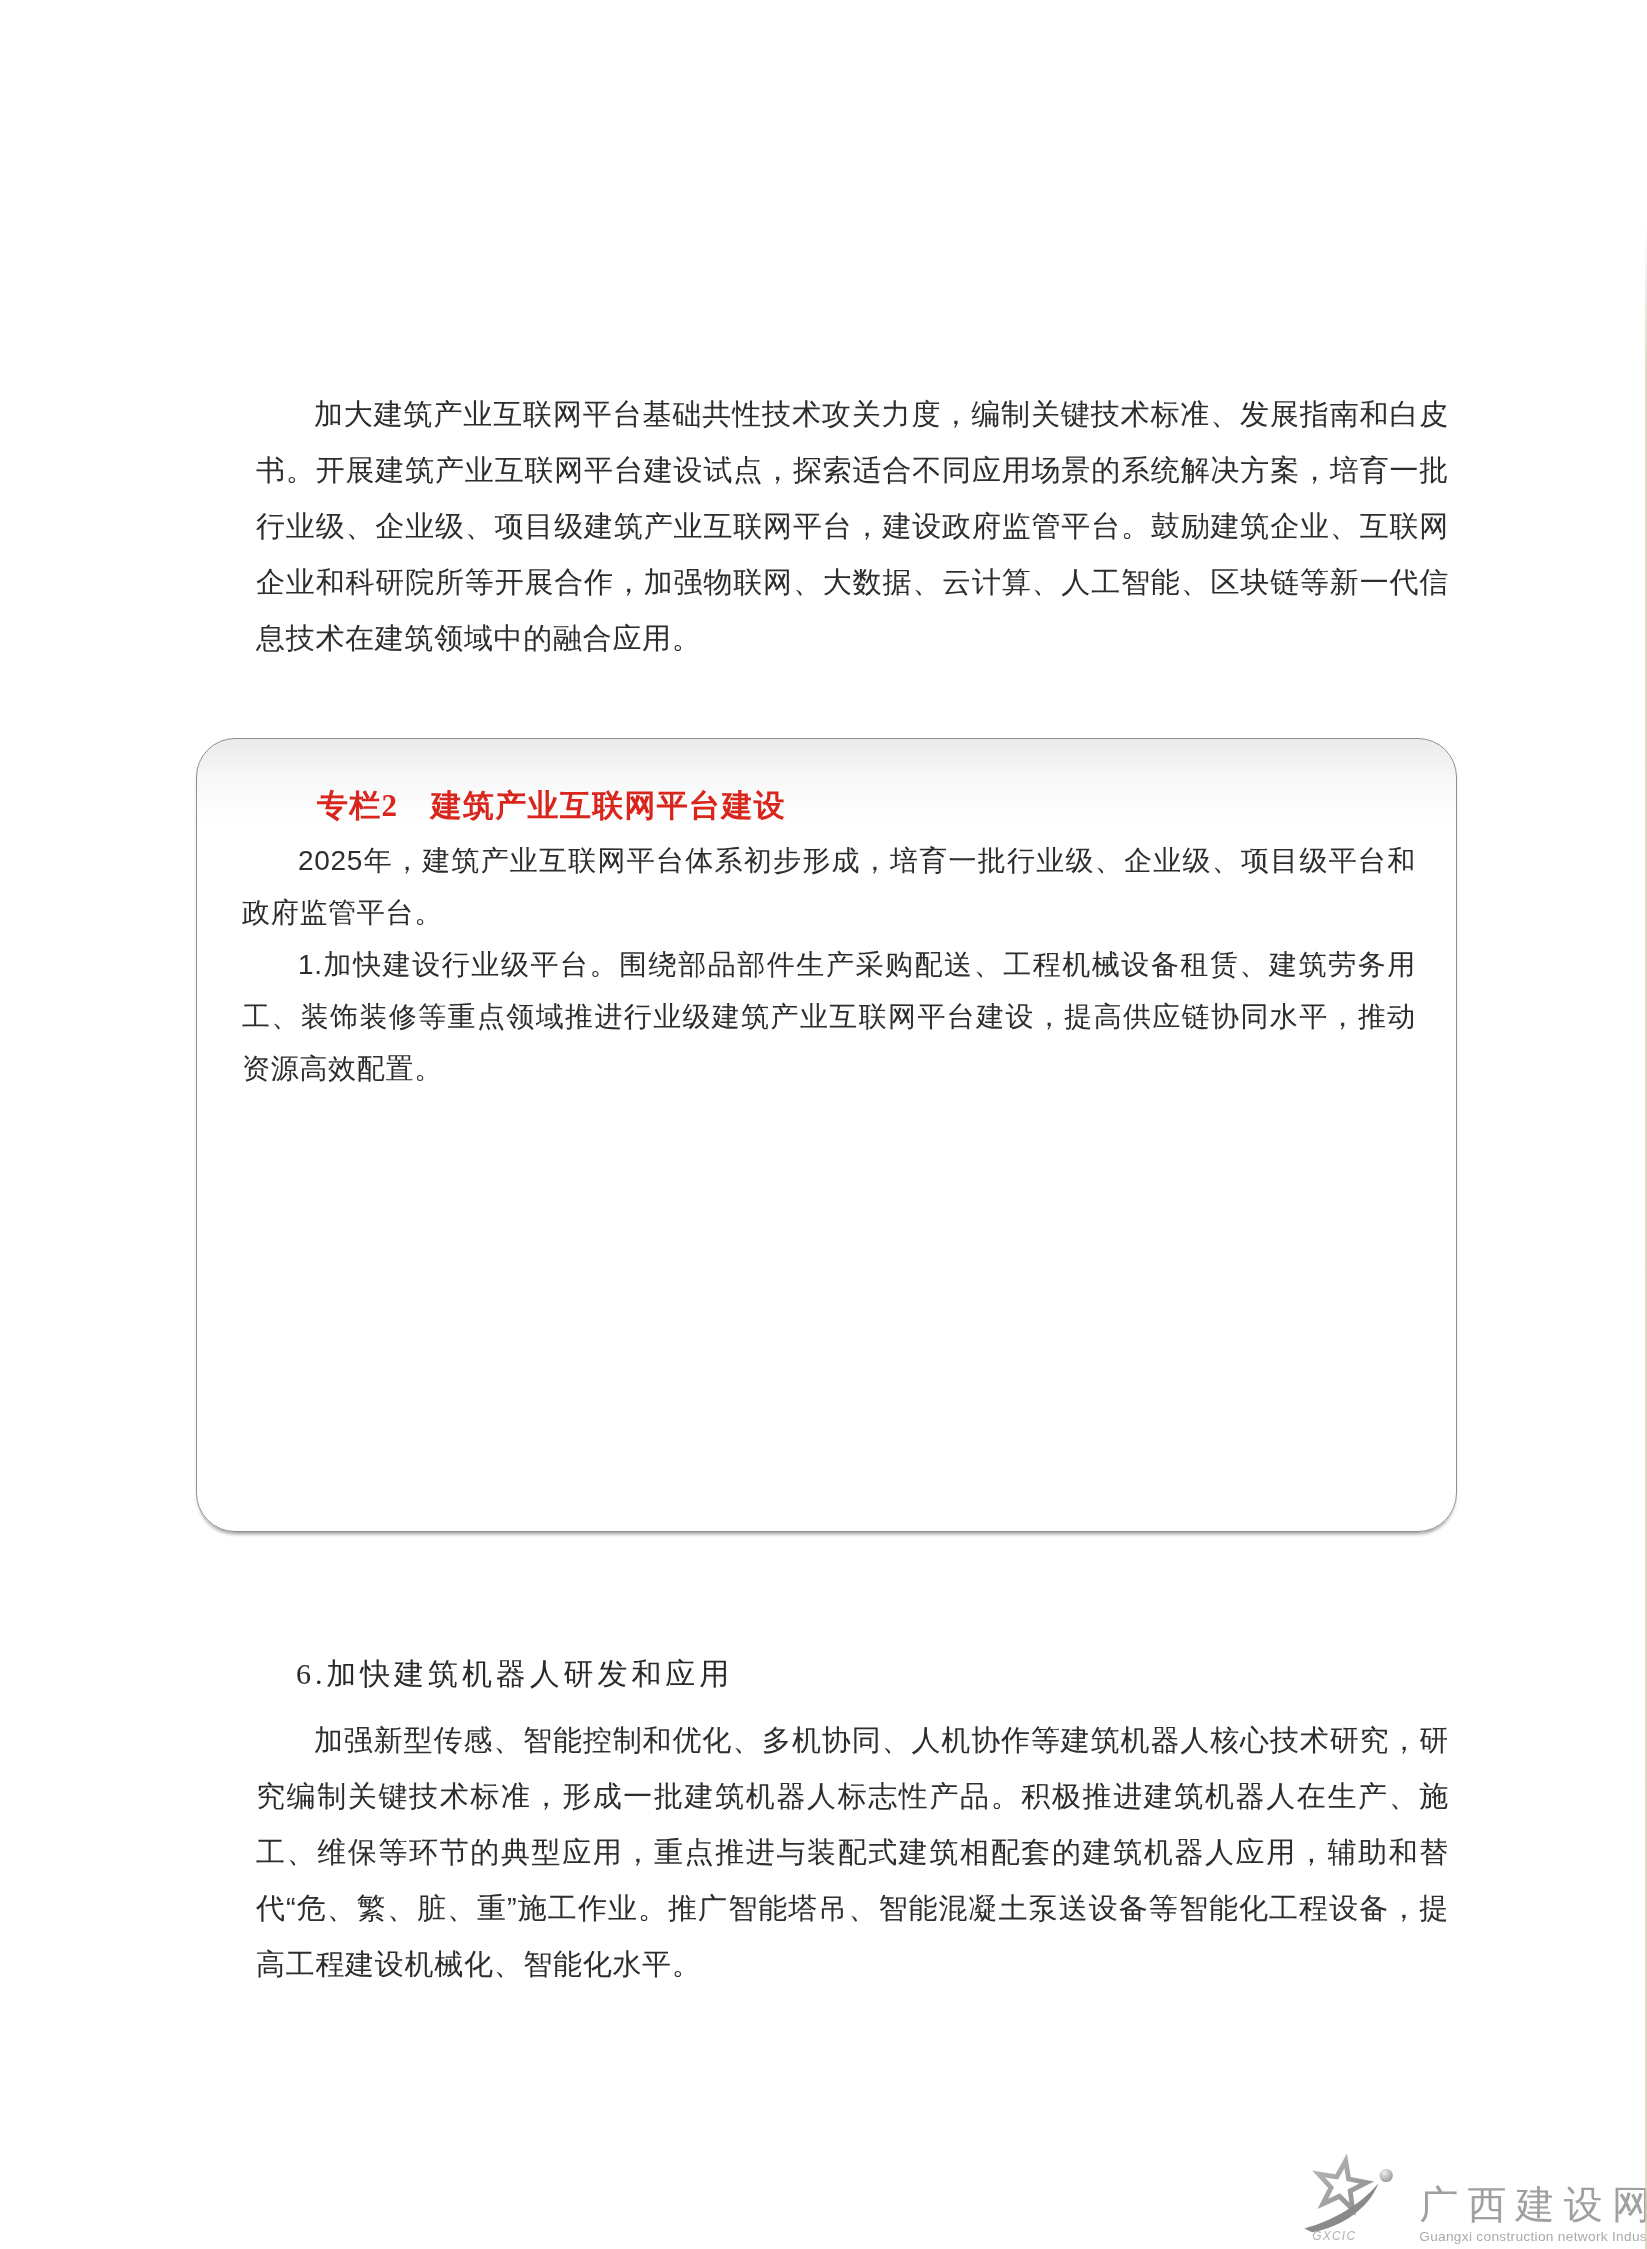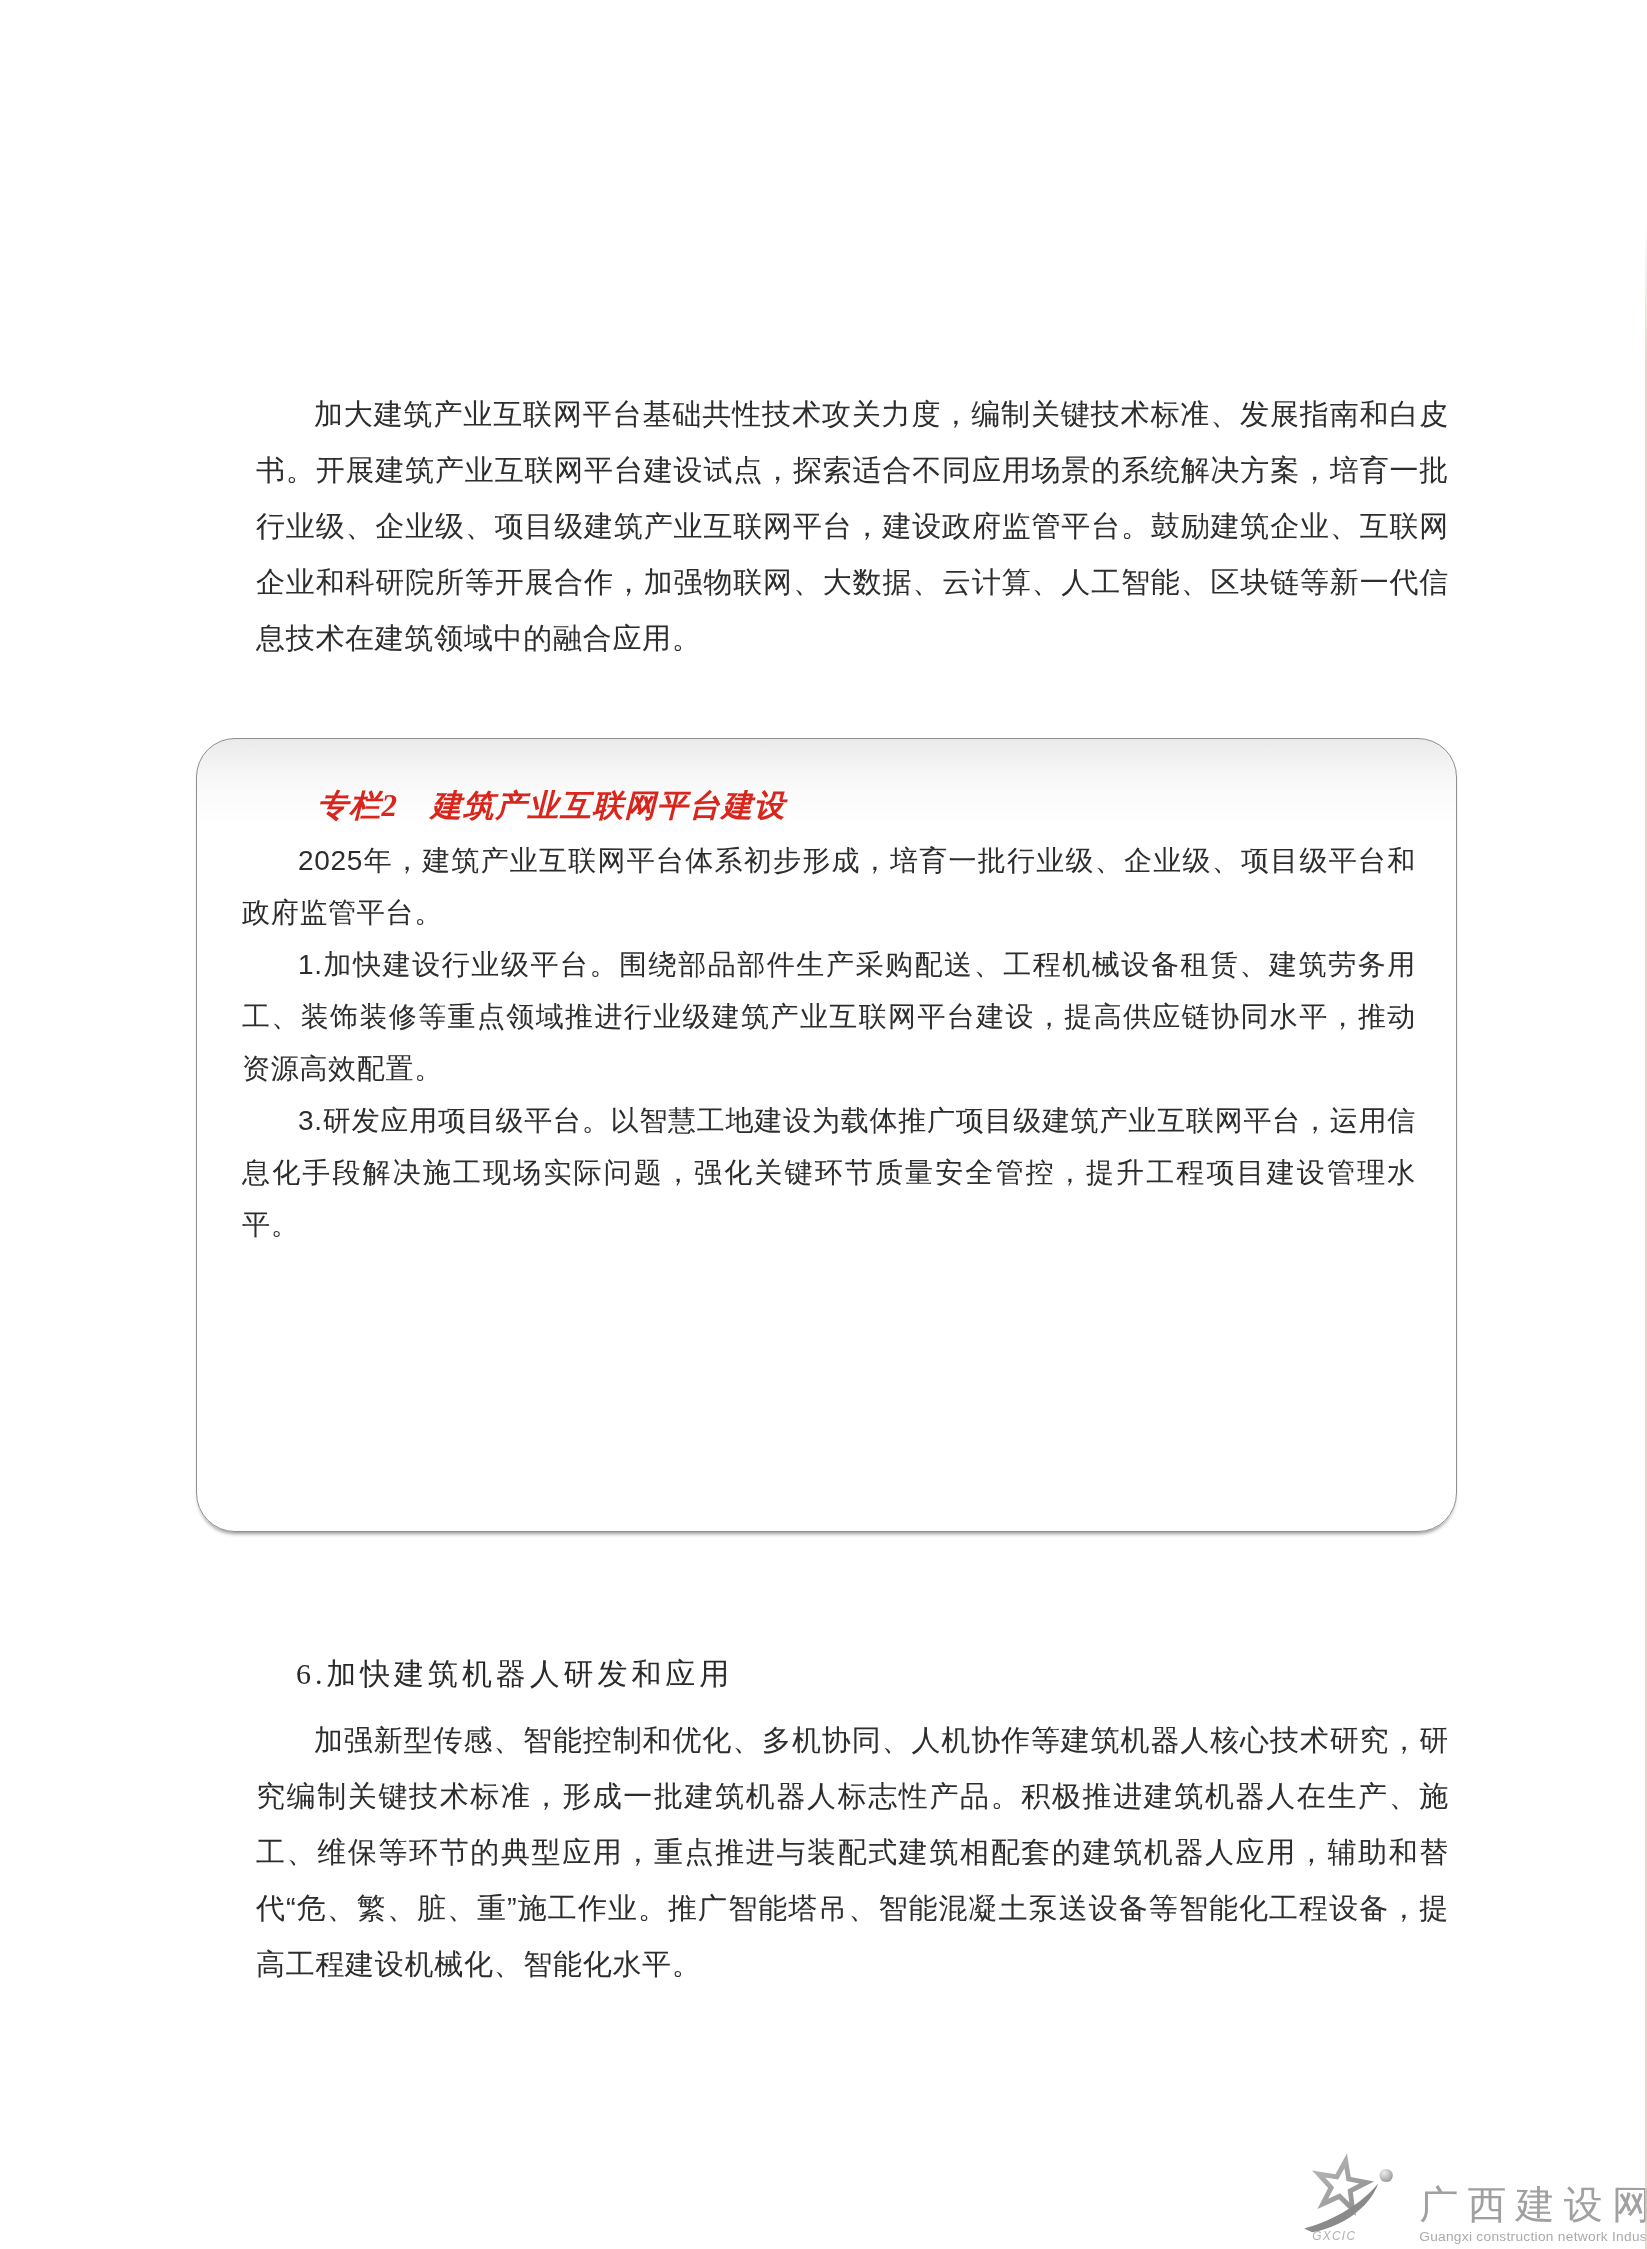--- a/index.html
+++ b/index.html
@@ -61,21 +61,20 @@
     position:absolute;
     left:120px;
     top:46px;
     margin:0;
     font-family:"Liberation Serif", serif;
     font-weight:700;
     font-size:31px;
     letter-spacing:1.3px;
     color:#d9251c;
     white-space:nowrap;
-    font-style:italic;
   }
   .box-body {
     position:absolute;
     left:45px;
     right:40px;
     top:96px;
     font-size:28px;
     line-height:52px;
     text-align:justify;
   }
@@ -128,21 +127,20 @@
 <div class="page">
 
 
   <p class="body-para" id="sec5-para">加大建筑产业互联网平台基础共性技术攻关力度，编制关键技术标准、发展指南和白皮书。开展建筑产业互联网平台建设试点，探索适合不同应用场景的系统解决方案，培育一批行业级、企业级、项目级建筑产业互联网平台，建设政府监管平台。鼓励建筑企业、互联网企业和科研院所等开展合作，加强物联网、大数据、云计算、人工智能、区块链等新一代信息技术在建筑领域中的融合应用。</p>
 
   <div class="column-box">
     <div class="box-title">专栏2　建筑产业互联网平台建设</div>
     <div class="box-body">
       <p>2025年，建筑产业互联网平台体系初步形成，培育一批行业级、企业级、项目级平台和政府监管平台。</p>
       <p>1.加快建设行业级平台。围绕部品部件生产采购配送、工程机械设备租赁、建筑劳务用工、装饰装修等重点领域推进行业级建筑产业互联网平台建设，提高供应链协同水平，推动资源高效配置。</p>
-      <p>3.研发应用项目级平台。以智慧工地建设为载体推广项目级建筑产业互联网平台，运用信息化手段解决施工现场实际问题，强化关键环节质量安全管控，提升工程项目建设管理水平。</p>
     </div>
   </div>
 
   <h2 class="kai-heading" id="sec6-heading">6.加快建筑机器人研发和应用</h2>
 
   <p class="body-para" id="sec6-para">加强新型传感、智能控制和优化、多机协同、人机协作等建筑机器人核心技术研究，研究编制关键技术标准，形成一批建筑机器人标志性产品。积极推进建筑机器人在生产、施工、维保等环节的典型应用，重点推进与装配式建筑相配套的建筑机器人应用，辅助和替代“危、繁、脏、重”施工作业。推广智能塔吊、智能混凝土泵送设备等智能化工程设备，提高工程建设机械化、智能化水平。</p>
 
   <div class="watermark">
     <div class="wm-star">
       <svg width="119" height="100" viewBox="0 0 90 75" xmlns="http://www.w3.org/2000/svg">

